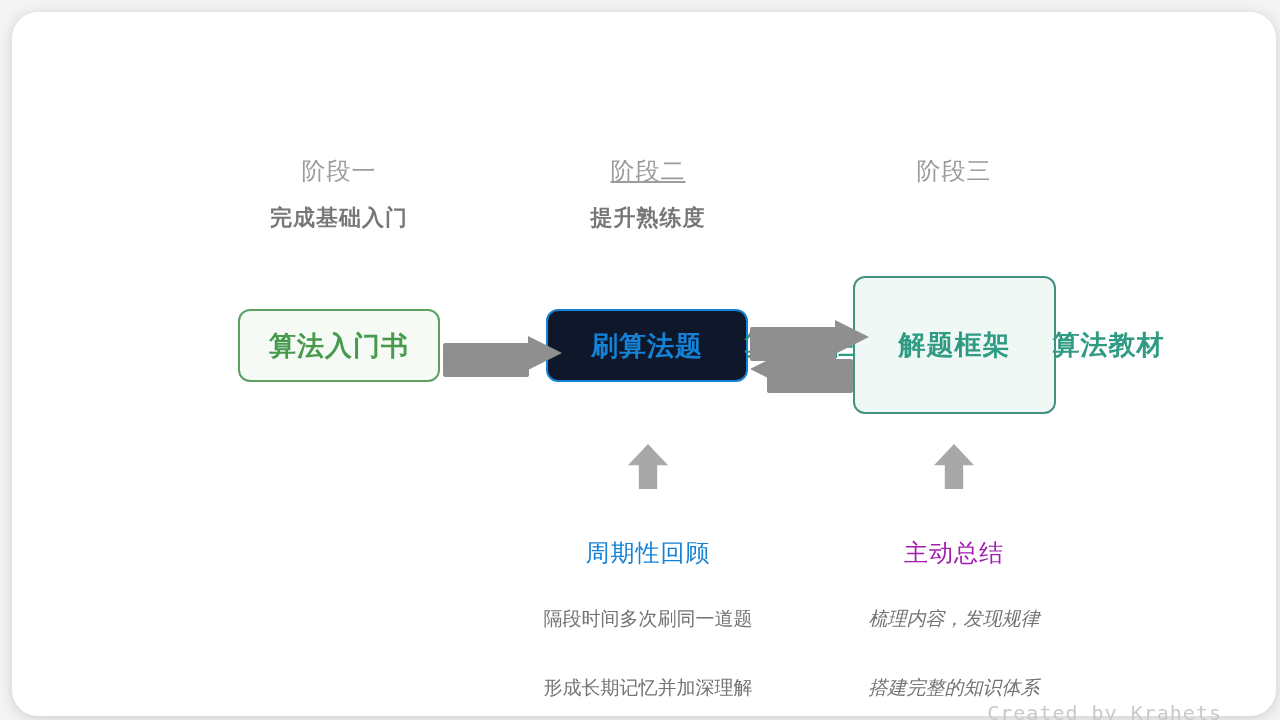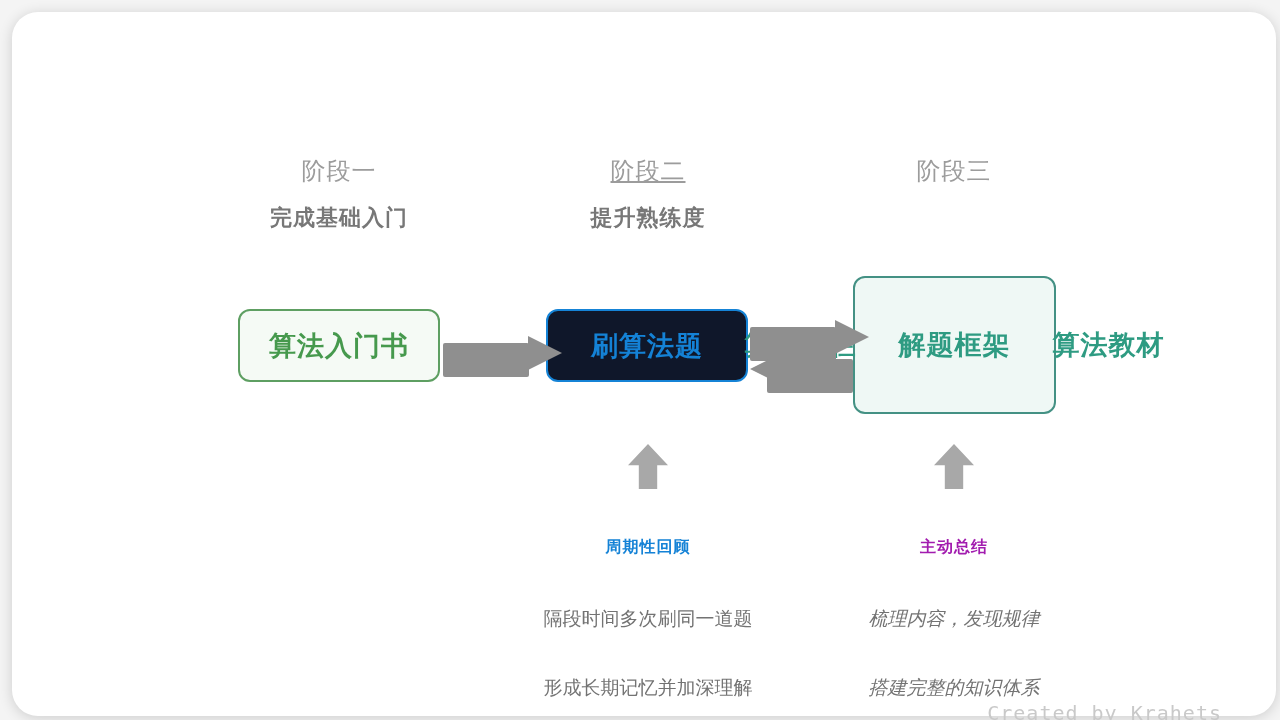--- a/index.html
+++ b/index.html
@@ -14,21 +14,21 @@
   .node { border:2px solid; border-radius:12px; display:flex; 
     align-items:center; justify-content:center; }
   .node-line { font-size:27px; font-weight:bold; line-height:38px; white-space:nowrap; letter-spacing:1px; }
   .h-line { height:5px; border-radius:2px; }
   .head-right { width:18px; height:18px;
     clip-path:polygon(0 0, 100% 50%, 0 100%); }
   .head-left { width:18px; height:18px;
     clip-path:polygon(100% 0, 0 50%, 100% 100%); }
   .up-arrow { width:40px; height:45px;
     clip-path:polygon(50% 0, 100% 47%, 73% 47%, 73% 100%, 27% 100%, 27% 47%, 0 47%); }
-  .ann-title { font-size:16px; font-weight:bold; white-space:nowrap; letter-spacing:1px; }
+  .ann-title { font-size:24px; font-weight:normal; white-space:nowrap; letter-spacing:1px; }
   .ann-desc { font-size:19px; color:#737373; line-height:31px; text-align:center; white-space:nowrap; }
   .footer { font-family:"DejaVu Sans Mono","Liberation Mono",monospace;
     font-size:20px; color:#c9c9c9; letter-spacing:1px; white-space:nowrap; }
 </style>
 </head>
 <body>
 
 <div class="card">
 
   <div class="abs cx stage-label" style="left:323px; top:122px;">阶段一</div>

